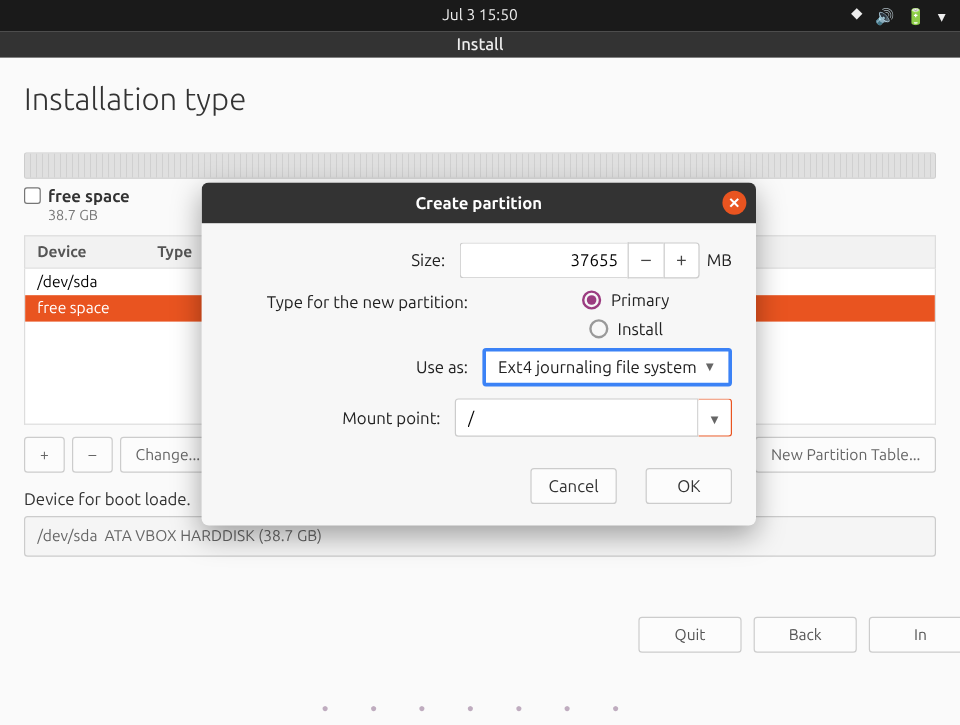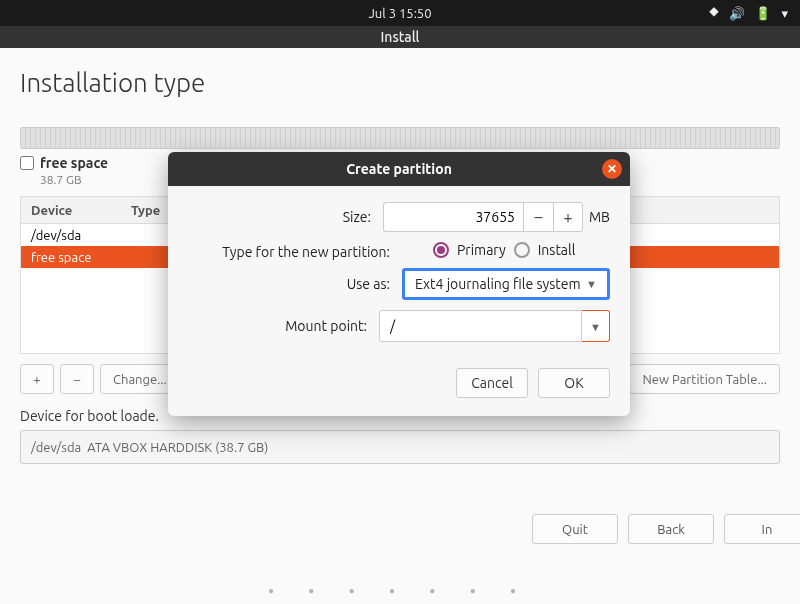--- a/index.html
+++ b/index.html
@@ -47,31 +47,31 @@
 .dlg-body { padding:16px 20px 16px 22px; }
 .frow { display:flex; align-items:center; margin-bottom:10px; }
 .frow.tall { align-items:flex-start; margin-bottom:8px;gap:31px;}
 .flabel { width:212px; text-align:right; padding-right:12px; font-size:14px; color:#222;}
 .fval { flex:1; display:flex; align-items:center; gap:6px; font-size:14px; color:#222;}
 .spin { display:flex; height:30px; }
 .spin input { width:140px; border:1px solid #ccc; border-right:none; border-radius:3px 0 0 3px; padding:0 8px; text-align:right; font-size:14px;}
 .spin button { width:30px; border:1px solid #ccc; background:#fff; font-size:16px; color:#444;}
 .spin button:first-of-type{border-right:none; border-radius:0;}
 .spin button:last-of-type{border-radius:0 3px 3px 0;}
-.radio-col { display:flex; flex-direction:row; gap:8px;}
+.radio-col { display:flex; flex-direction:column; gap:8px;}
 .radio { width:16px; height:16px; border:2px solid #999; border-radius:50%; display:inline-flex; align-items:center; justify-content:center; margin-right:8px; flex-shrink:0;}
 .radio.checked { border-color:#9b3c80;}
 .radio.checked::after{content:""; width:8px; height:8px; background:#9b3c80; border-radius:50%;}
 .radio-row { display:flex; align-items:center; font-size:14px;}
 .select { flex:1; height:32px; border:3px solid #3b82f6; border-radius:3px; background:#fff; display:flex; align-items:center; padding:0 10px; justify-content:space-between; font-size:14px;}
 .chev { color:#666; font-size:11px;}
 .combo { display:flex; gap:0;}
 .combo input { flex:1; height:32px; border:1px solid #ccc; border-radius:3px 0 0 3px; padding:0 10px; font-size:14px;}
 .combo button { width:28px; height:32px; border:1px solid #e95420; border-left:none; border-radius:0 3px 3px 0; background:#fff; color:#e95420;}
-.dlg-foot { display:flex; justify-content:flex-end; gap:10px; padding:0 20px 18px 0;}
+.dlg-foot { display:flex; justify-content:flex-end; gap:24px; padding:0 20px 18px 0;}
 .dlg-foot button { width:72px; height:30px; border:1px solid #ccc; border-radius:3px; background:#fcfcfc; font-size:14px; color:#333;}
 </style>
 </head>
 <body>
 
 <div class="topbar">
   <span>Jul 3  15:50</span>
   <div class="icons">
     <span>⯁</span>
     <span>🔊</span>

